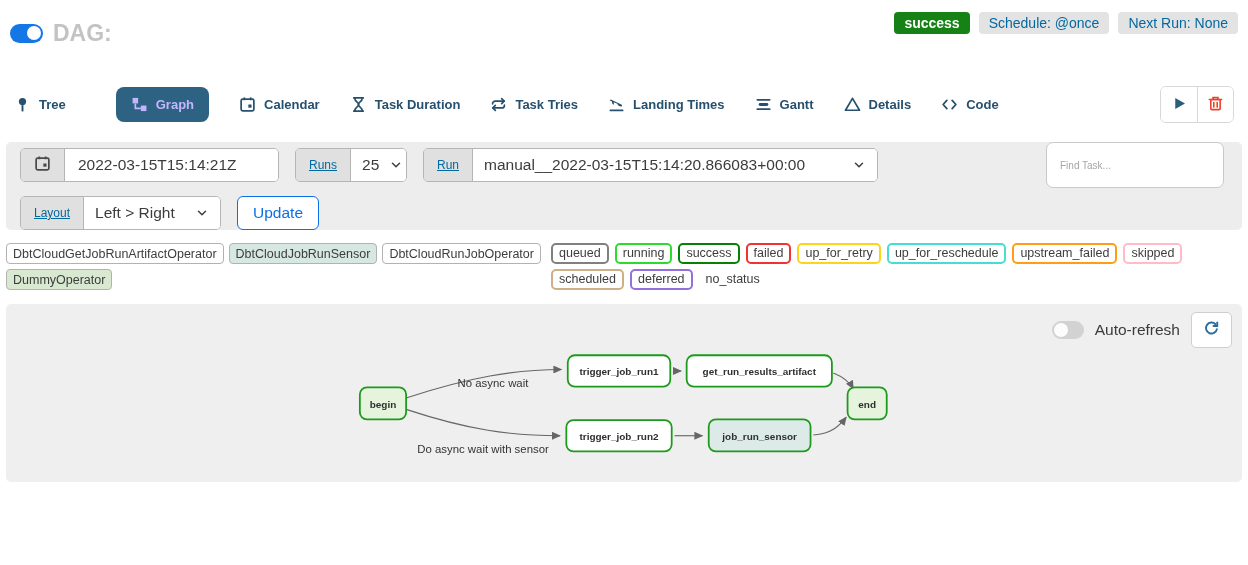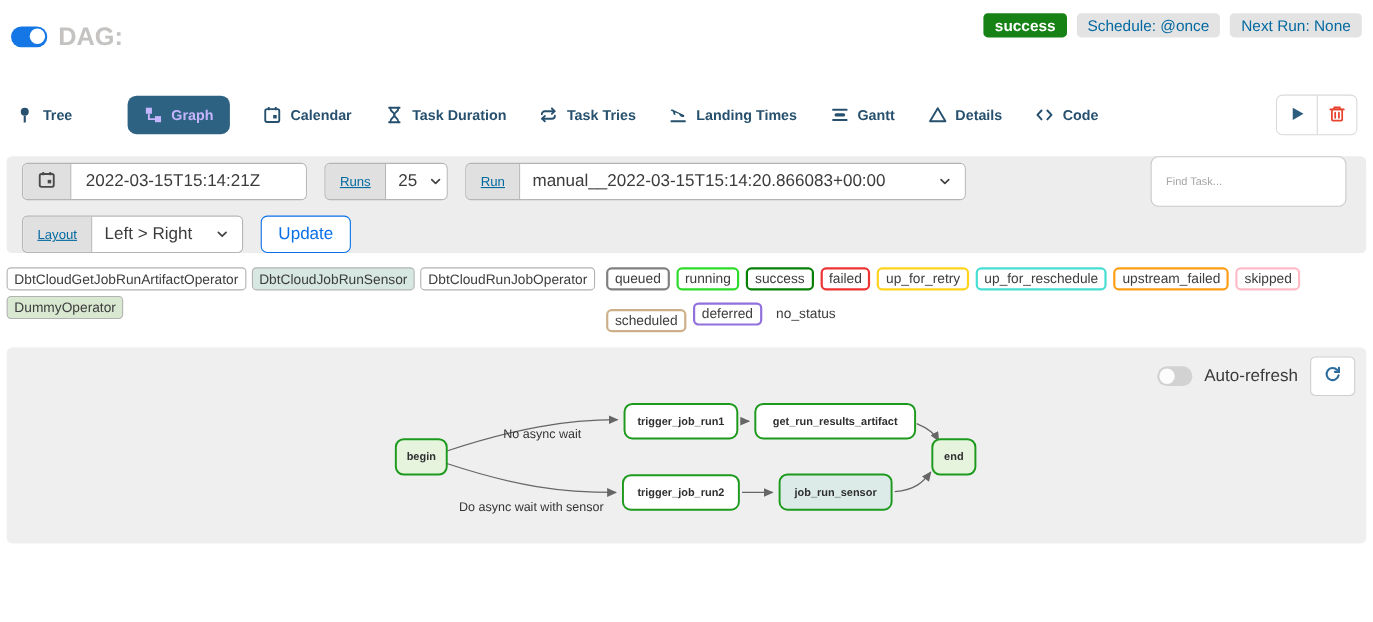--- a/index.html
+++ b/index.html
@@ -255,21 +255,21 @@
     </div>
   <div class="legend-states" id="legend-states">
       <span class="state-badge" style="border-color: rgb(128, 128, 128);">queued</span>
       <span class="state-badge" style="border-color: rgb(45, 219, 45);">running</span>
       <span class="state-badge" style="border-color: rgb(7, 128, 7);">success</span>
       <span class="state-badge" style="border-color: rgb(238, 51, 51);">failed</span>
       <span class="state-badge" style="border-color: rgb(255, 211, 28);">up_for_retry</span>
       <span class="state-badge" style="border-color: rgb(70, 222, 210);">up_for_reschedule</span>
       <span class="state-badge" style="border-color: rgb(255, 158, 22);">upstream_failed</span>
       <span class="state-badge" style="border-color: rgb(255, 187, 199);">skipped</span>
-      <span class="state-badge" style="border-color: rgb(205, 176, 137); margin-top: 12px;">scheduled</span>
+      <span class="state-badge" style="border-color: rgb(205, 176, 137);">scheduled</span>
       <span class="state-badge" style="border-color: rgb(146, 113, 220);">deferred</span>
       <span class="state-badge state-none">no_status</span>
     </div>
 </div>
 
 <div class="graph-panel">
   <div class="graph-controls">
     <div class="ar-toggle"></div>
     <span class="ar-label">Auto-refresh</span>
     <button class="refresh-btn">

